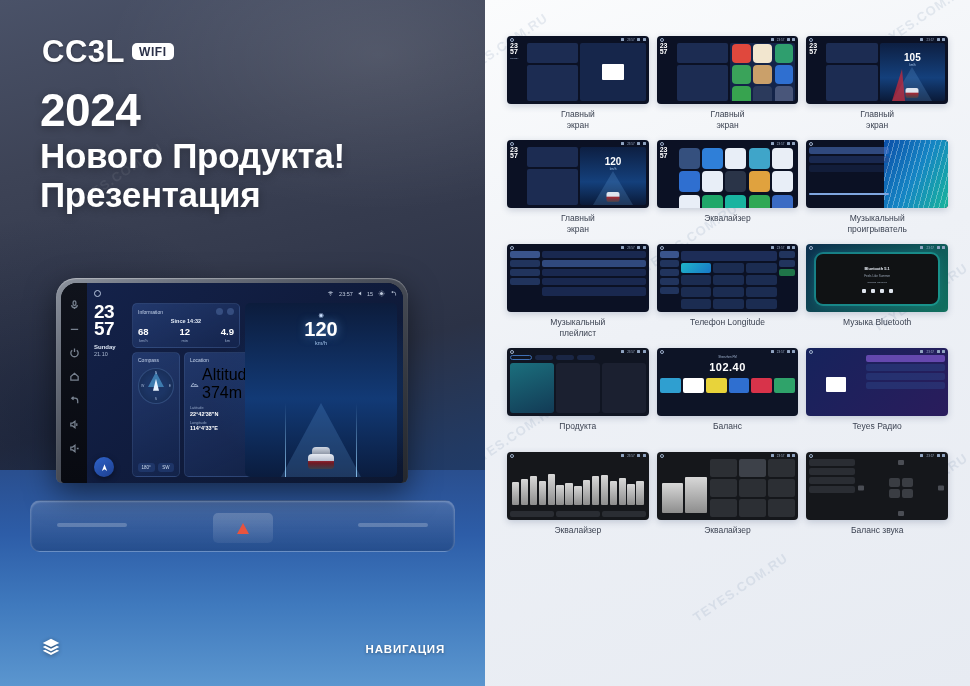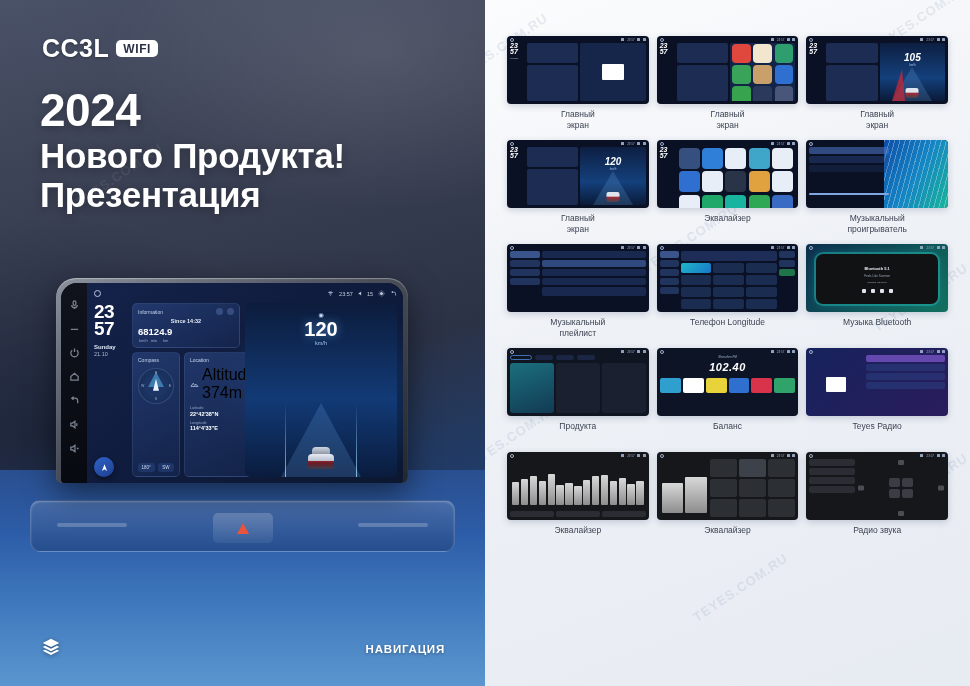--- a/index.html
+++ b/index.html
@@ -24,21 +24,21 @@
       radial-gradient(ellipse 420px 240px at 78% 8%, rgba(255,255,255,.10), transparent 65%),
       radial-gradient(ellipse 360px 300px at 12% 62%, rgba(10,20,45,.45), transparent 70%);
     pointer-events: none;
   }
   .hero-logo {
     position: absolute; left: 42px; top: 36px;
     display: flex; align-items: center; gap: 7px;
     z-index: 6;
   }
   .hero-logo .wordmark {
-    color: #fff; font-size: 25px; font-weight: bold;
+    color: #fff; font-size: 31px; font-weight: bold;
     letter-spacing: .5px; line-height: 1;
     text-shadow: 0 1px 3px rgba(0,0,0,.35);
   }
   .hero-logo .wifi-badge {
     background: #fff; color: #2a3048;
     font-size: 12px; font-weight: bold; letter-spacing: .6px;
     padding: 3px 7px 2px; border-radius: 5px; line-height: 1;
   }
   .hero-heading {
     position: absolute; left: 40px; top: 86px; z-index: 6;
@@ -132,21 +132,21 @@
   .card-hd {
     display: flex; align-items: center; justify-content: space-between;
     color: #c3d2ea; font-size: 5px; margin-bottom: 3px;
   }
   .card-hd .dots { display: flex; gap: 4px; }
   .card-hd .dots i {
     width: 7px; height: 7px; border-radius: 50%;
     background: rgba(120,155,215,.30); display: block;
   }
   .info-since { color: #e4ecf8; font-size: 5.5px; font-weight: bold; text-align: center; margin-bottom: 3px; }
-  .info-stats { display: flex; justify-content: flex-start; }
+  .info-stats { display: flex; justify-content: space-between; }
   .info-stats .st { text-align: center; }
   .info-stats .st b { display: block; color: #fff; font-size: 9.5px; font-weight: bold; line-height: 1; }
   .info-stats .st span { display: block; color: #93a6c6; font-size: 4px; margin-top: 1.5px; }
   .mid-row { display: flex; gap: 4px; flex: 1; }
   .mid-row .card { flex: 1; display: flex; flex-direction: column; }
   .compass-rose {
     width: 36px; height: 36px; margin: 2px auto 0;
     border-radius: 50%;
     background: radial-gradient(circle, #1c3565 40%, #16294e 100%);
     border: .5px solid rgba(120,165,230,.25);
@@ -285,21 +285,21 @@
   .t-status .sp { flex: 1; }
   .t-status .ic { width: 3px; height: 3px; background: #8fa3c0; border-radius: .5px; margin-left: 2.5px; display: inline-block; }
   .t-status .tm { font-size: 3px; margin-left: 3px; }
   .caption {
     margin-top: 5px; margin-bottom: 3px;
     text-align: center;
     color: #3c4352; font-size: 8.5px; line-height: 1.25;
     min-height: 22px;
   }
   
-  .ti { position: absolute; inset: 7px 3px 3px; display: flex; gap: 2px; font-style: italic; }
+  .ti { position: absolute; inset: 7px 3px 3px; display: flex; gap: 2px; }
   .ti-clock { width: 11%; color: #fff; font-size: 7px; font-weight: bold; line-height: .92; }
   .ti-clock small { display: block; font-size: 2.5px; color: #9fb0cc; margin-top: 2px; font-weight: normal; }
   .ti-mid { width: 38%; display: flex; flex-direction: column; gap: 1.5px; }
   .ti-card { background: rgba(48,78,140,.45); border-radius: 2px; flex: 1; }
   .ti-card.t1 { flex: 0 0 20px; }
   .ti-right { flex: 1; border-radius: 2px; position: relative; overflow: hidden; }
   .ti-road { background: linear-gradient(180deg, #0d1f42, #14407c 60%, #0a1a38); }
   .ti-spd {
     position: absolute; top: 9px; left: 50%; transform: translateX(-50%);
     color: #fff; font-size: 10px; font-weight: bold;
@@ -1044,17 +1044,17 @@
                 <i></i>
                 <i></i>
               </div>
             <div class="arw" style="left:50%;top:1px;transform:translateX(-50%)"></div>
             <div class="arw" style="left:50%;bottom:1px;transform:translateX(-50%)"></div>
             <div class="arw" style="left:1px;top:50%;transform:translateY(-50%)"></div>
             <div class="arw" style="right:1px;top:50%;transform:translateY(-50%)"></div>
           </div>
         </div>
       </div>
-      <div class="caption">Радио звука</div>
+      <div class="caption">Баланс звука</div>
     </div>
 
   </div>
 </div>
 
 </body></html>

